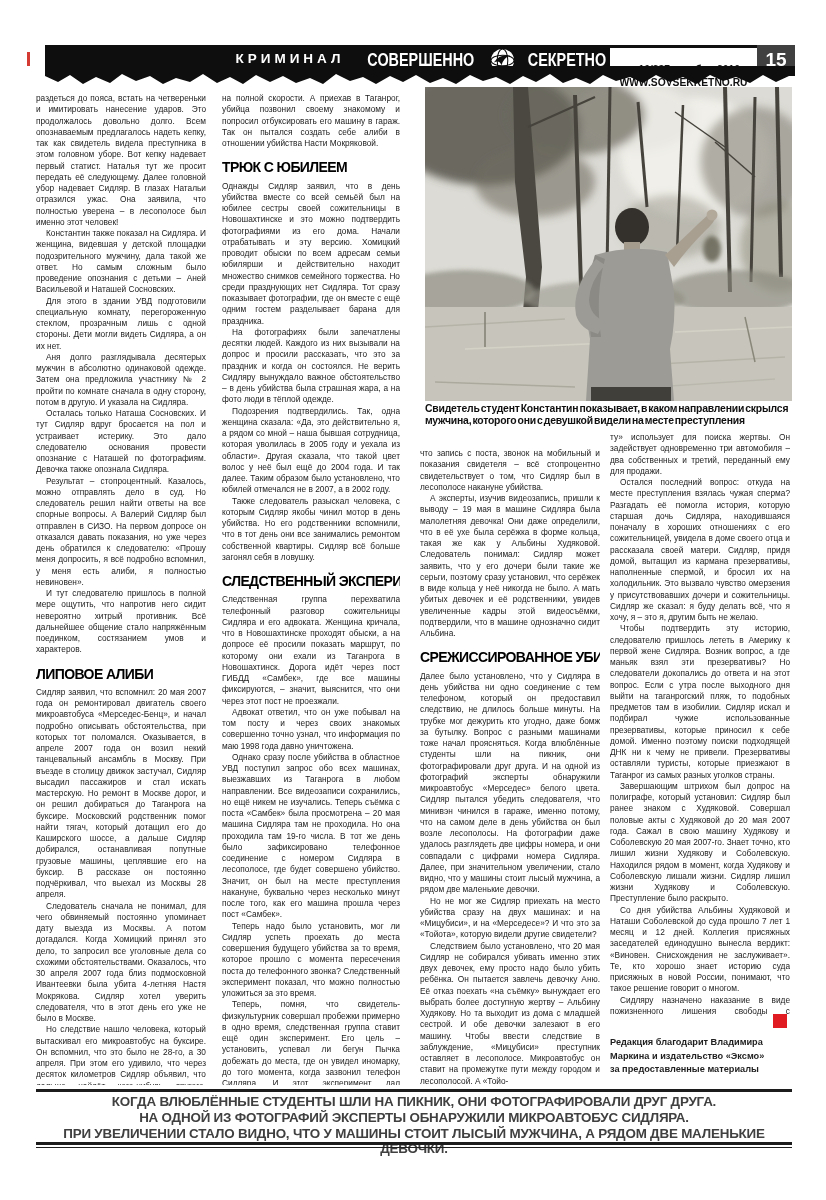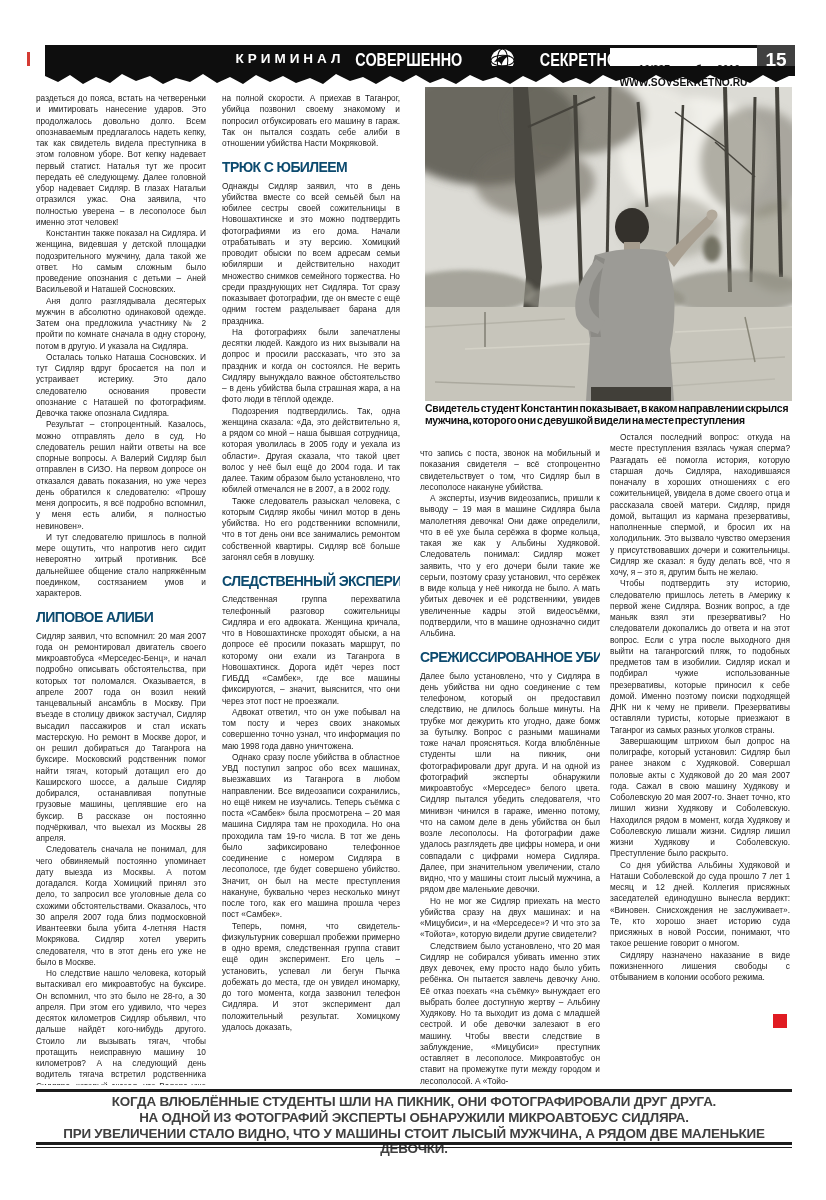--- a/index.html
+++ b/index.html
@@ -3,36 +3,36 @@
 <meta charset="utf-8">
 <style>
   html,body{margin:0;padding:0;background:#fff;}
   .page{position:relative;width:826px;height:1200px;background:#fff;overflow:hidden;
         font-family:"Liberation Sans",sans-serif;color:#1f1f1f;border-radius:10px;}
   
   .header-bar{position:absolute;left:45px;top:45px;width:565px;height:29px;background:#0e0e0e;}
   .section-title{position:absolute;left:205px;top:51px;width:170px;text-align:center;
         color:#fff;font-size:13.5px;font-weight:700;letter-spacing:4px;}
   .masthead{position:absolute;left:362px;top:48px;width:246px;height:24px;
-        display:flex;align-items:center;justify-content:center;gap:15px;text-align:right;}
+        display:flex;align-items:center;justify-content:center;gap:3px;text-align:right;}
   .masthead .word{color:#fff;font-size:18px;font-weight:700;transform:scaleX(.8);white-space:nowrap;}
   .issue-box{position:absolute;left:610px;top:45px;width:147px;height:29px;background:#fff;
         border-top:3px solid #101010;box-sizing:border-box;text-align:center;
         font-size:10.3px;font-weight:700;line-height:12.5px;padding-top:16px;color:#111;}
   .pagenum-box{position:absolute;left:757px;top:45px;width:38px;height:29px;background:#404040;
         color:#fff;font-size:19px;font-weight:700;display:flex;align-items:center;justify-content:center;}
   .torn{position:absolute;left:0;top:66px;width:826px;height:24px;}
   .regmark{position:absolute;left:27px;top:52px;width:3px;height:14px;background:#d43b33;}
   
   .col{position:absolute;top:93px;height:992px;overflow:hidden;
        font-size:8.3px;line-height:11.25px;text-align:justify;color:#222;}
   .col p{margin:0;text-indent:10px;}
   .col p.noindent{text-indent:0;}
   .col h3{margin:13px 0 7px;font-size:14px;font-weight:700;letter-spacing:-0.6px;
-          color:#0c4a6e;text-align:left;white-space:nowrap;}
+          color:#000000;text-align:left;white-space:nowrap;}
   .c1{left:36px;width:170px;}
   .c2{left:222px;width:178px;}
   .c3{left:420px;top:448px;width:180px;height:651px;}
   .c4{left:610px;top:432px;width:180px;height:585px;}
   
   .photo{position:absolute;left:425px;top:87px;width:367px;height:314px;overflow:hidden;background:#d9d8d2;}
   .caption{position:absolute;left:425px;top:403px;width:367px;
            font-size:10.4px;font-weight:700;line-height:12px;color:#101010;
            word-spacing:-1.6px;letter-spacing:-0.2px;}
   
@@ -75,51 +75,54 @@
   <div class="pagenum-box">
     <span>15</span>
   </div>
   <svg class="torn" viewBox="0 0 826 24" preserveAspectRatio="none">
     <path fill="#0e0e0e" d="M45,0 L795,0 L795,10 L789,10 L776,16 L763,9 L750,17 L736,11 L723,15 L710,9 L696,18 L683,11 L670,16 L656,9 L643,17 L630,11 L616,15 L603,9 L590,18 L576,12 L563,17 L550,8 L536,16 L523,10 L510,18 L496,11 L483,15 L470,9 L456,18 L443,12 L430,17 L416,9 L403,16 L390,10 L376,18 L363,11 L350,15 L336,8 L323,18 L310,12 L296,17 L283,10 L270,16 L256,9 L243,18 L230,11 L217,17 L203,8 L190,16 L176,12 L163,18 L150,10 L136,15 L122,8 L110,17 L96,11 L83,18 L70,9 L58,16 L45,10 Z"></path>
   </svg>
 
   <section class="col c1">
       <p class="noindent">раздеться до пояса, встать на четвереньки и имитировать нанесение ударов. Это продолжалось довольно долго. Всем опознаваемым предлагалось надеть кепку, так как свидетель видела преступника в этом головном уборе. Вот кепку надевает первый статист. Наталья тут же просит передать её следующему. Далее головной убор надевает Сидляр. В глазах Натальи отразился ужас. Она заявила, что полностью уверена – в лесополосе был именно этот человек!</p>
       <p>Константин также показал на Сидляра. И женщина, видевшая у детской площадки подозрительного мужчину, дала такой же ответ. Но самым сложным было проведение опознания с детьми – Аней Васильевой и Наташей Сосновских.</p>
+      <p>Для этого в здании УВД подготовили специальную комнату, перегороженную стеклом, прозрачным лишь с одной стороны. Дети могли видеть Сидляра, а он их нет.</p>
       <p>Аня долго разглядывала десятерых мужчин в абсолютно одинаковой одежде. Затем она предложила участнику № 2 пройти по комнате сначала в одну сторону, потом в другую. И указала на Сидляра.</p>
       <p>Осталась только Наташа Сосновских. И тут Сидляр вдруг бросается на пол и устраивает истерику. Это дало следователю основания провести опознание с Наташей по фотографиям. Девочка также опознала Сидляра.</p>
       <p>Результат – стопроцентный. Казалось, можно отправлять дело в суд. Но следователь решил найти ответы на все спорные вопросы. А Валерий Сидляр был отправлен в СИЗО. На первом допросе он отказался давать показания, но уже через день обратился к следователю: «Прошу меня допросить, я всё подробно вспомнил, у меня есть алиби, я полностью невиновен».</p>
       <p>И тут следователю пришлось в полной мере ощутить, что напротив него сидит невероятно хитрый противник. Всё дальнейшее общение стало напряжённым поединком, состязанием умов и характеров.</p>
       <h3>ЛИПОВОЕ АЛИБИ</h3>
       <p class="noindent">Сидляр заявил, что вспомнил: 20 мая 2007 года он ремонтировал двигатель своего микроавтобуса «Мерседес-Бенц», и начал подробно описывать обстоятельства, при которых тот поломался. Оказывается, в апреле 2007 года он возил некий танцевальный ансамбль в Москву. При въезде в столицу движок застучал, Сидляр высадил пассажиров и стал искать мастерскую. Но ремонт в Москве дорог, и он решил добираться до Таганрога на буксире. Московский родственник помог найти тягач, который дотащил его до Каширского шоссе, а дальше Сидляр добирался, останавливая попутные грузовые машины, цеплявшие его на буксир. В рассказе он постоянно подчёркивал, что выехал из Москвы 28 апреля.</p>
       <p>Следователь сначала не понимал, для чего обвиняемый постоянно упоминает дату выезда из Москвы. А потом догадался. Когда Хомицкий принял это дело, то запросил все уголовные дела со схожими обстоятельствами. Оказалось, что 30 апреля 2007 года близ подмосковной Ивантеевки была убита 4-летняя Настя Мокрякова. Сидляр хотел уверить следователя, что в этот день его уже не было в Москве.</p>
       <p>Но следствие нашло человека, который вытаскивал его микроавтобус на буксире. Он вспомнил, что это было не 28-го, а 30 апреля. При этом его удивило, что через десяток километров Сидляр объявил, что дальше найдёт кого-нибудь другого. Стоило ли вызывать тягач, чтобы протащить неисправную машину 10 километров? А на следующий день водитель тягача встретил родственника Сидляра, который сказал, что Валера уже приехал домой.</p>
     </section>
   <section class="col c2">
       <p class="noindent">на полной скорости. А приехав в Таганрог, убийца позвонил своему знакомому и попросил отбуксировать его машину в гараж. Так он пытался создать себе алиби в отношении убийства Насти Мокряковой.</p>
       <h3>ТРЮК С ЮБИЛЕЕМ</h3>
       <p class="noindent">Однажды Сидляр заявил, что в день убийства вместе со всей семьёй был на юбилее сестры своей сожительницы в Новошахтинске и это можно подтвердить фотографиями из его дома. Начали отрабатывать и эту версию. Хомицкий проводит обыски по всем адресам семьи юбилярши и действительно находит множество снимков семейного торжества. Но среди празднующих нет Сидляра. Тот сразу показывает фотографии, где он вместе с ещё одним гостем разделывает барана для праздника.</p>
       <p>На фотографиях были запечатлены десятки людей. Каждого из них вызывали на допрос и просили рассказать, что это за праздник и когда он состоялся. Не верить Сидляру вынуждало важное обстоятельство – в день убийства была страшная жара, а на фото люди в тёплой одежде.</p>
       <p>Подозрения подтвердились. Так, одна женщина сказала: «Да, это действительно я, а рядом со мной – наша бывшая сотрудница, которая уволилась в 2005 году и уехала из области». Другая сказала, что такой цвет волос у неё был ещё до 2004 года. И так далее. Таким образом было установлено, что юбилей отмечался не в 2007, а в 2002 году.</p>
       <p>Также следователь разыскал человека, с которым Сидляр якобы чинил мотор в день убийства. Но его родственники вспомнили, что в тот день они все занимались ремонтом собственной квартиры. Сидляр всё больше загонял себя в ловушку.</p>
       <h3>СЛЕДСТВЕННЫЙ ЭКСПЕРИМЕНТ</h3>
       <p class="noindent">Следственная группа перехватила телефонный разговор сожительницы Сидляра и его адвоката. Женщина кричала, что в Новошахтинске проходят обыски, а на допросе её просили показать маршрут, по которому они ехали из Таганрога в Новошахтинск. Дорога идёт через пост ГИБДД «Самбек», где все машины фиксируются, – значит, выяснится, что они через этот пост не проезжали.</p>
       <p>Адвокат ответил, что он уже побывал на том посту и через своих знакомых совершенно точно узнал, что информация по маю 1998 года давно уничтожена.</p>
       <p>Однако сразу после убийства в областное УВД поступил запрос обо всех машинах, выезжавших из Таганрога в любом направлении. Все видеозаписи сохранились, но ещё никем не изучались. Теперь съёмка с поста «Самбек» была просмотрена – 20 мая машина Сидляра там не проходила. Но она проходила там 19-го числа. В тот же день было зафиксировано телефонное соединение с номером Сидляра в лесополосе, где будет совершено убийство. Значит, он был на месте преступления накануне, буквально через несколько минут после того, как его машина прошла через пост «Самбек».</p>
+      <p>Теперь надо было установить, мог ли Сидляр успеть проехать до места совершения будущего убийства за то время, которое прошло с момента пересечения поста до телефонного звонка? Следственный эксперимент показал, что можно полностью уложиться за это время.</p>
       <p>Теперь, помня, что свидетель-физкультурник совершал пробежки примерно в одно время, следственная группа ставит ещё один эксперимент. Его цель – установить, успевал ли бегун Пычка добежать до места, где он увидел иномарку, до того момента, когда зазвонил телефон Сидляра. И этот эксперимент дал положительный результат. Хомицкому удалось доказать,</p>
     </section>
   <section class="col c3">
       <p class="noindent">что запись с поста, звонок на мобильный и показания свидетеля – всё стопроцентно свидетельствует о том, что Сидляр был в лесополосе накануне убийства.</p>
       <p>А эксперты, изучив видеозапись, пришли к выводу – 19 мая в машине Сидляра была малолетняя девочка! Они даже определили, что в её ухе была серёжка в форме кольца, такая же как у Альбины Худяковой. Следователь понимал: Сидляр может заявить, что у его дочери были такие же серьги, поэтому сразу установил, что серёжек в виде кольца у неё никогда не было. А мать убитых девочек и её родственники, увидев увеличенные кадры этой видеосъёмки, подтвердили, что в машине однозначно сидит Альбина.</p>
       <h3>СРЕЖИССИРОВАННОЕ УБИЙСТВО</h3>
       <p class="noindent">Далее было установлено, что у Сидляра в день убийства ни одно соединение с тем телефоном, который он предоставил следствию, не длилось больше минуты. На трубке мог дежурить кто угодно, даже бомж за бутылку. Вопрос с разными машинами тоже начал проясняться. Когда влюблённые студенты шли на пикник, они фотографировали друг друга. И на одной из фотографий эксперты обнаружили микроавтобус «Мерседес» белого цвета. Сидляр пытался убедить следователя, что минивэн чинился в гараже, именно потому, что на самом деле в день убийства он был возле лесополосы. На фотографии даже удалось разглядеть две цифры номера, и они совпадали с цифрами номера Сидляра. Далее, при значительном увеличении, стало видно, что у машины стоит лысый мужчина, а рядом две маленькие девочки.</p>
       <p>Но не мог же Сидляр приехать на место убийства сразу на двух машинах: и на «Мицубиси», и на «Мерседесе»? И что это за «Тойота», которую видели другие свидетели?</p>
       <p>Следствием было установлено, что 20 мая Сидляр не собирался убивать именно этих двух девочек, ему просто надо было убить ребёнка. Он пытается завлечь девочку Аню. Её отказ поехать «на съёмку» вынуждает его выбрать более доступную жертву – Альбину Худякову. Но та выходит из дома с младшей сестрой. И обе девочки залезают в его машину. Чтобы ввести следствие в заблуждение, «Мицубиси» преступник оставляет в лесополосе. Микроавтобус он ставит на промежутке пути между городом и лесополосой. А «Тойо-</p>
     </section>
   <section class="col c4">
+      <p class="noindent">ту» использует для поиска жертвы. Он задействует одновременно три автомобиля – два собственных и третий, переданный ему для продажи.</p>
       <p>Остался последний вопрос: откуда на месте преступления взялась чужая сперма? Разгадать её помогла история, которую старшая дочь Сидляра, находившаяся поначалу в хороших отношениях с его сожительницей, увидела в доме своего отца и рассказала своей матери. Сидляр, придя домой, вытащил из кармана презервативы, наполненные спермой, и бросил их на холодильник. Это вызвало чувство омерзения у присутствовавших дочери и сожительницы. Сидляр же сказал: я буду делать всё, что я хочу, я – это я, другим быть не желаю.</p>
       <p>Чтобы подтвердить эту историю, следователю пришлось лететь в Америку к первой жене Сидляра. Возник вопрос, а где маньяк взял эти презервативы? Но следователи докопались до ответа и на этот вопрос. Если с утра после выходного дня выйти на таганрогский пляж, то подобных предметов там в изобилии. Сидляр искал и подбирал чужие использованные презервативы, которые приносил к себе домой. Именно поэтому поиски подходящей ДНК ни к чему не привели. Презервативы оставляли туристы, которые приезжают в Таганрог из самых разных уголков страны.</p>
       <p>Завершающим штрихом был допрос на полиграфе, который установил: Сидляр был ранее знаком с Худяковой. Совершал половые акты с Худяковой до 20 мая 2007 года. Сажал в свою машину Худякову и Соболевскую 20 мая 2007-го. Знает точно, кто лишил жизни Худякову и Соболевскую. Находился рядом в момент, когда Худякову и Соболевскую лишали жизни. Сидляр лишил жизни Худякову и Соболевскую. Преступление было раскрыто.</p>
       <p>Со дня убийства Альбины Худяковой и Наташи Соболевской до суда прошло 7 лет 1 месяц и 12 дней. Коллегия присяжных заседателей единодушно вынесла вердикт: «Виновен. Снисхождения не заслуживает». Те, кто хорошо знает историю суда присяжных в новой России, понимают, что такое решение говорит о многом.</p>
       <p>Сидляру назначено наказание в виде пожизненного лишения свободы с отбыванием в колонии особого режима.</p>
     </section>
 
   <figure class="photo" style="margin:0">
     <svg width="367" height="314" viewBox="0 0 367 314">
       <defs>
@@ -179,20 +182,21 @@
         <path d="M171,172 Q146,202 151,228 Q155,242 173,247 L180,234 Q165,229 164,213 Q165,194 180,178 Z" fill="#9c9b96"></path>
         <path d="M240,168 Q260,150 273,137 L284,127 Q290,123 291,129 Q290,135 280,144 Q263,161 249,180 Z" fill="#a89f91"></path>
         <circle cx="287" cy="128" r="5.5" fill="#b2a99b"></circle>
         <rect x="166" y="300" width="80" height="14" fill="#413f39"></rect>
       </g>
     </svg>
   </figure>
   <figcaption class="caption">Свидетель студент Константин показывает, в каком направлении скрылся мужчина, которого они с девушкой  видели на месте преступления</figcaption>
 
   <div class="endmark"></div>
+  <div class="credit">Редакция благодарит Владимира Маркина и издательство «Эксмо» за предоставленные материалы</div>
 
   <div class="rule r-top"></div>
   <div class="banner">
     <div>КОГДА ВЛЮБЛЁННЫЕ СТУДЕНТЫ ШЛИ НА ПИКНИК, ОНИ ФОТОГРАФИРОВАЛИ ДРУГ ДРУГА.</div>
     <div>НА ОДНОЙ ИЗ ФОТОГРАФИЙ ЭКСПЕРТЫ ОБНАРУЖИЛИ МИКРОАВТОБУС СИДЛЯРА.</div>
     <div>ПРИ УВЕЛИЧЕНИИ СТАЛО ВИДНО, ЧТО У МАШИНЫ СТОИТ ЛЫСЫЙ МУЖЧИНА, А РЯДОМ ДВЕ МАЛЕНЬКИЕ ДЕВОЧКИ.</div>
   </div>
   <div class="rule r-bot"></div>
   <div class="rule r-bot2"></div>
 

